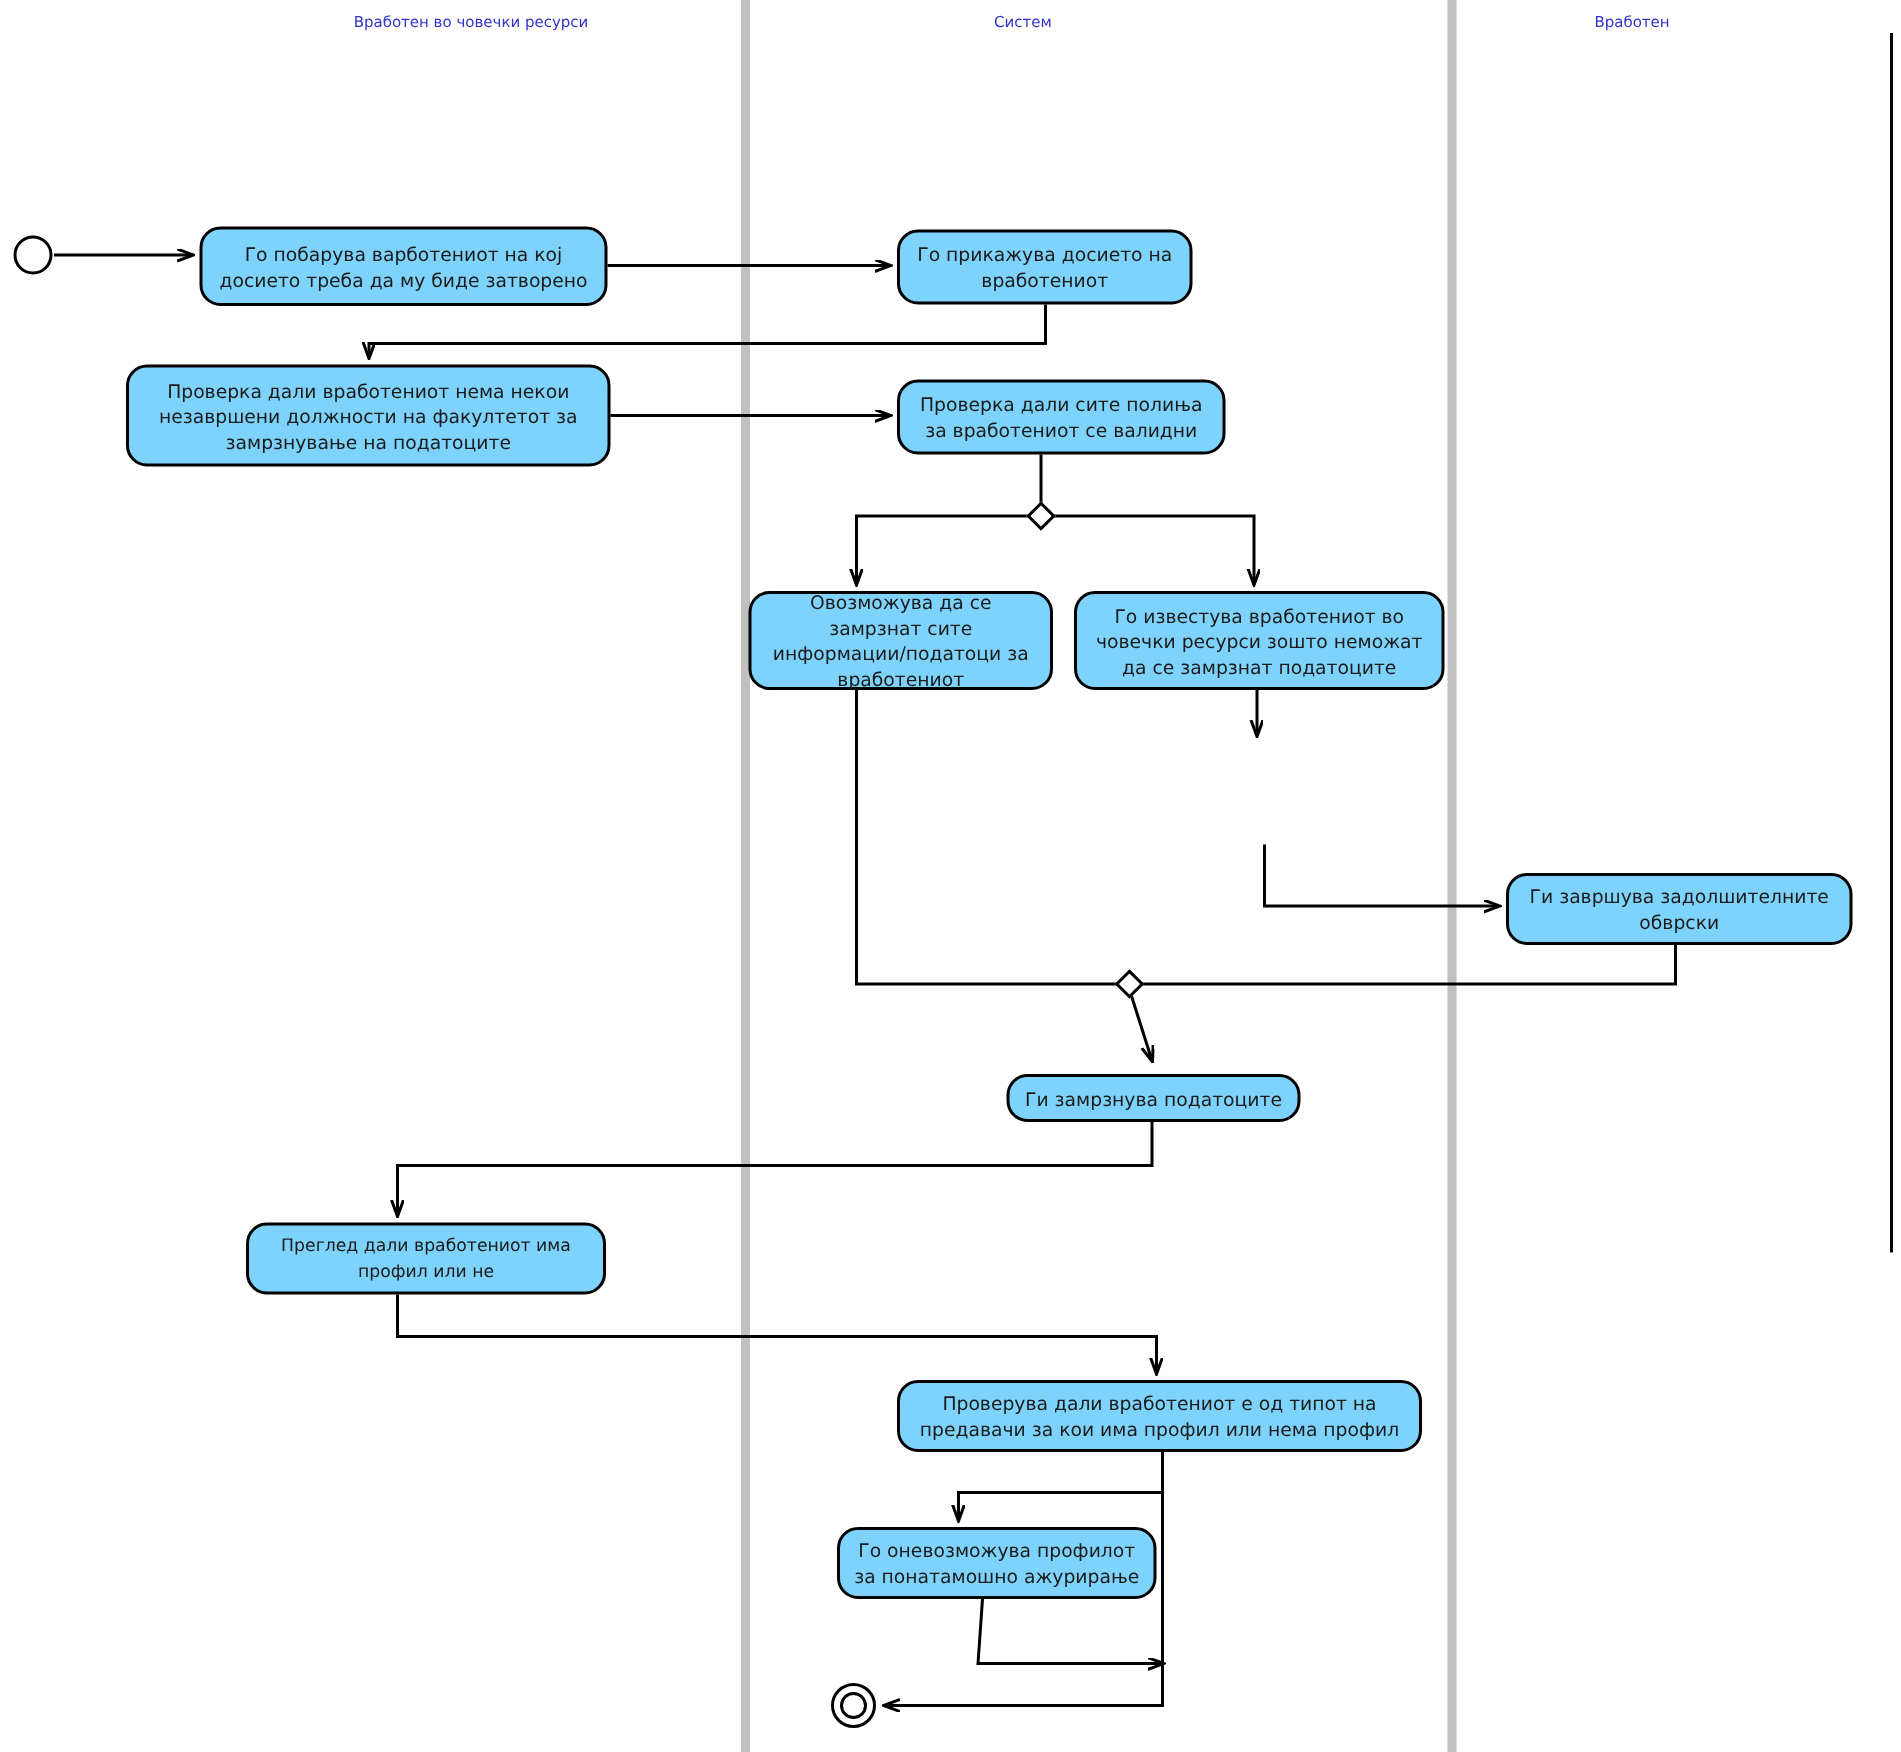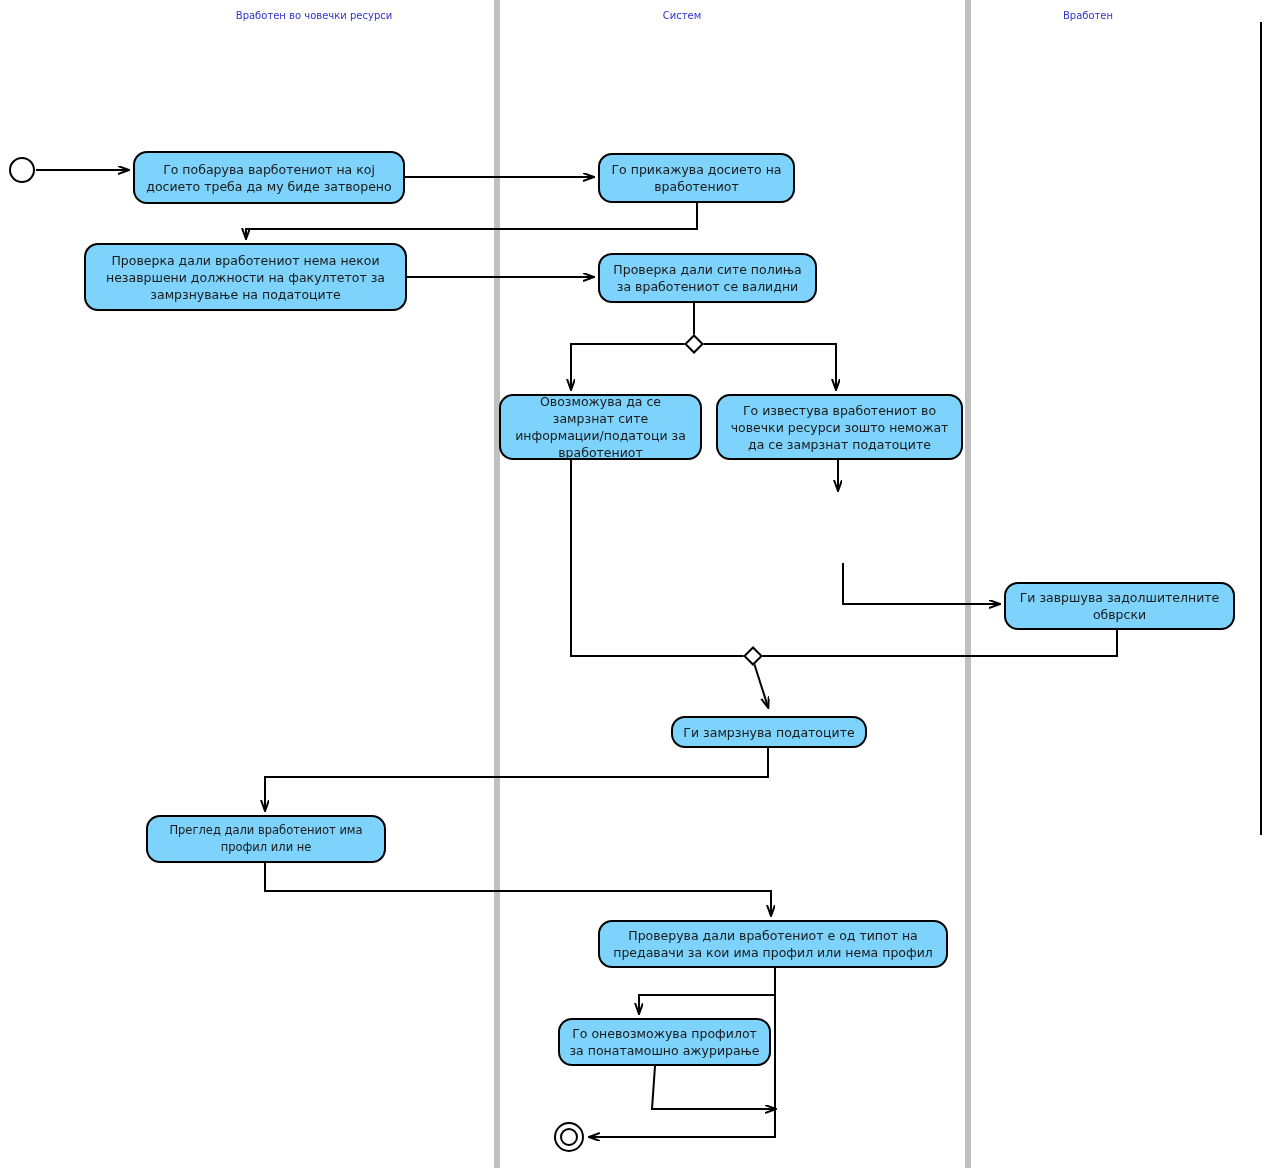--- a/index.html
+++ b/index.html
@@ -192,21 +192,21 @@
 
 
   <div class="activity" style="left:1004px; top:582px; width:231px; height:48px;">
     <span>Ги завршува задолшителните обврски</span>
   </div>
 
   <div class="activity" style="left:671px; top:692px; width:196px; height:32px;margin-top:24px;">
     <span>Ги замрзнува податоците</span>
   </div>
 
-  <div class="activity" style="left:146px; top:815px; width:240px; height:48px; font-size:11.5px;">
+  <div class="activity" style="left:164px; top:815px; width:240px; height:48px; font-size:11.5px;">
     <span>Преглед дали вработениот има профил или не</span>
   </div>
 
   <div class="activity" style="left:598px; top:920px; width:350px; height:48px;">
     <span>Проверува дали вработениот е од типот на предавачи за кои има профил или нема профил</span>
   </div>
 
   <div class="activity" style="left:558px; top:1018px; width:213px; height:48px;">
     <span>Го оневозможува профилот за понатамошно ажурирање</span>
   </div>

